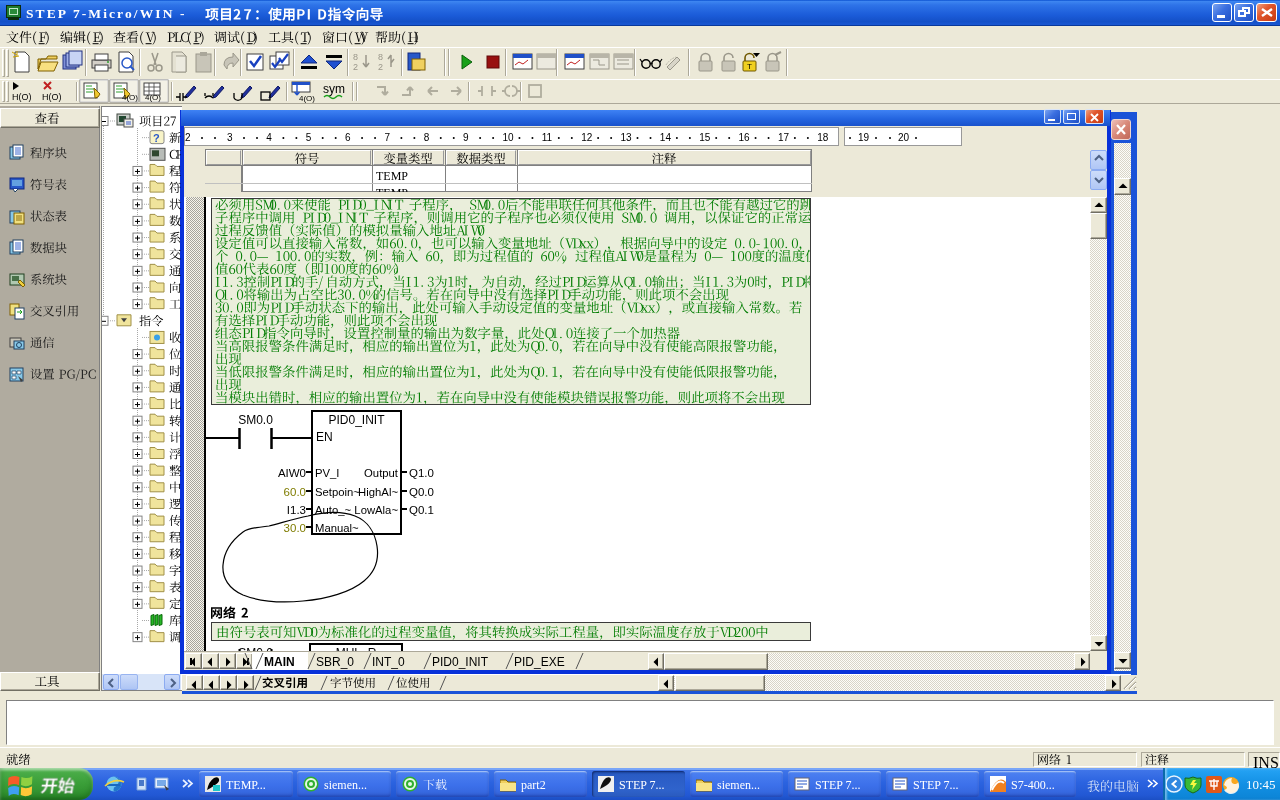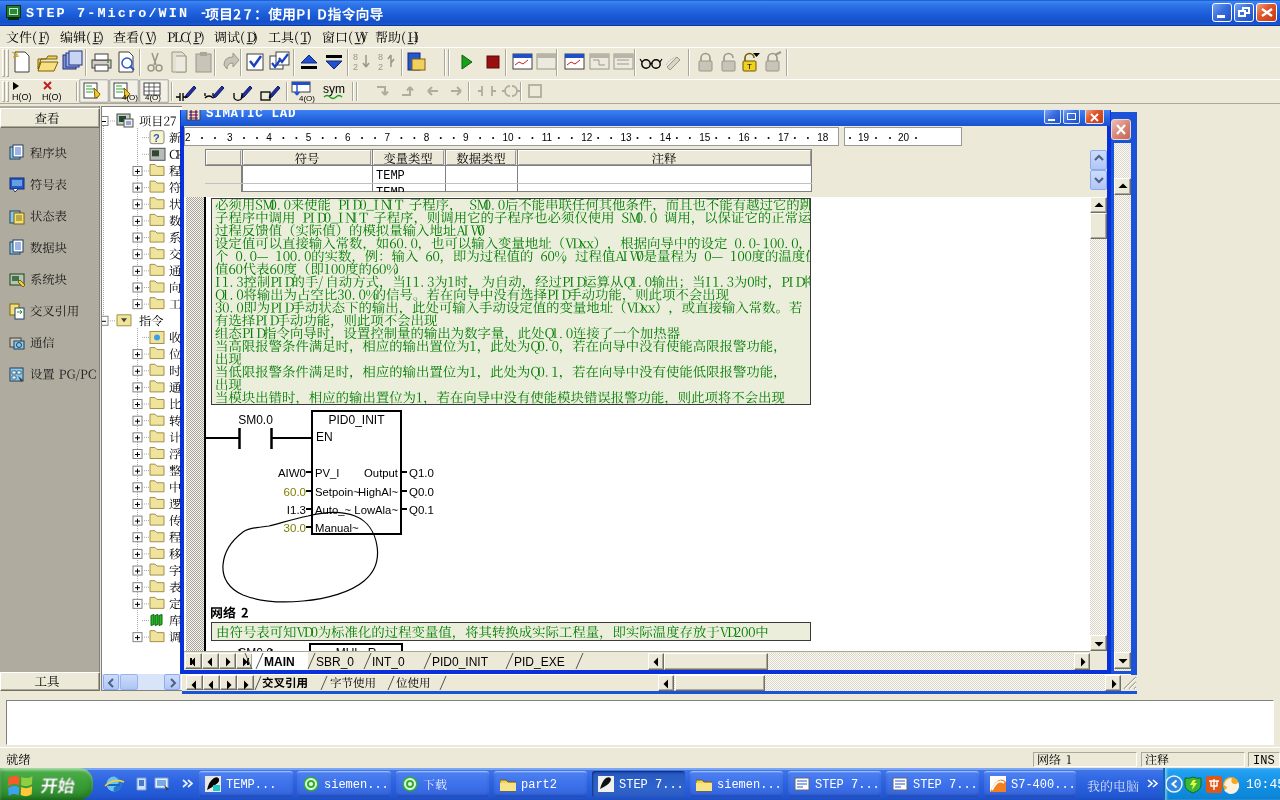--- a/index.html
+++ b/index.html
@@ -7,21 +7,21 @@
 .abs{position:absolute}
 .btn3d{background:#ece9d8;border-top:1px solid #fff;border-left:1px solid #fff;
  border-right:1px solid #716f64;border-bottom:1px solid #716f64;
  box-shadow:inset -1px -1px 0 #aca899}
 .dith{background-image:linear-gradient(45deg,#d8d4c8 25%,transparent 25%,transparent 75%,#d8d4c8 75%),
  linear-gradient(45deg,#d8d4c8 25%,transparent 25%,transparent 75%,#d8d4c8 75%);
  background-size:2px 2px;background-position:0 0,1px 1px;background-color:#fdfcf8}
 .hatch{background-image:linear-gradient(45deg,#a6a49c 25%,transparent 25%,transparent 75%,#a6a49c 75%),
  linear-gradient(45deg,#a6a49c 25%,transparent 25%,transparent 75%,#a6a49c 75%);
  background-size:2px 2px;background-position:0 0,1px 1px;background-color:#f6f4ec}
-.lib{font-family:Liberation Mono, monospace}
+.lib{font-family:Liberation Serif, serif}
 </style></head><body>
 <div id="page">
 <div class="abs" style="left:0;top:0;width:1280px;height:26px;
 background:linear-gradient(180deg,#0a50d0 0%,#3d85f0 6%,#2e73e8 20%,#1b5cd9 60%,#1450c8 86%,#1a57d2 100%);
 border-bottom:1px solid #09389a"></div>
 <svg class="abs" style="left:6px;top:4px" width="18" height="18">
 <rect x="0" y="1" width="15" height="13" fill="#0c2a0c"></rect>
 <rect x="1" y="2" width="13" height="11" fill="#1e7a2e"></rect>
 <rect x="3" y="4" width="9" height="7" fill="#bfe8c8"></rect>
 <rect x="4" y="5" width="7" height="5" fill="#2a8a3a"></rect>
@@ -101,28 +101,20 @@
 <div class="abs btn3d" style="left:675px;top:675px;width:90px;height:16px"></div>
 <div class="abs" style="left:1122px;top:675px;width:15px;height:16px;background:#ece9d8"></div>
 <svg class="abs" style="left:1122px;top:675px" width="15" height="16">
 <path d="M14 2 L2 14 M14 7 L7 14 M14 12 L12 14" stroke="#aca899" stroke-width="1.5"></path>
 <path d="M14 3 L3 14 M14 8 L8 14 M14 13 L13 14" stroke="#fff" stroke-width="1"></path>
     </svg>
 <div class="abs" style="left:182px;top:691px;width:955px;height:3px;background:#1a53d8"></div>
 <div class="abs" style="left:180px;top:110px;width:931px;height:564px;background:#0831d9"></div>
 <div class="abs" style="left:181px;top:110px;width:929px;height:16px;
 background:linear-gradient(180deg,#3f82f4 0%,#2465e0 55%,#1952cc 100%)"></div>
-<div class="abs" style="left:186px;top:110px;width:400px;height:16px;overflow:hidden">
-<svg class="abs" style="left:0;top:-4px" width="16" height="16">
-<rect x="1" y="3" width="13" height="11" fill="#e8e4d8" stroke="#404040"></rect>
-<path d="M3 6 h9 M3 9 h9 M3 12 h9" stroke="#b00000" stroke-width="1"></path>
-<path d="M5 4 v10 M10 4 v10" stroke="#000080" stroke-width="1"></path>
-</svg>
-<div class="abs lib" style="left:20px;top:-3px;font-size:12.5px;font-weight:bold;color:#fff;letter-spacing:0.7px">SIMATIC LAD</div>
-</div>
 <div class="abs" style="left:1044px;top:109px;width:17px;height:15px;background:linear-gradient(135deg,#7aa4f0 0%,#3b6fe0 45%,#1e4fc4 100%);border:1px solid #d8e4f8;border-radius:2px">
       <div class="abs" style="left:3px;top:9px;width:7px;height:2px;background:#fff"></div>
     </div>
 <div class="abs" style="left:1063px;top:109px;width:17px;height:15px;background:linear-gradient(135deg,#7aa4f0 0%,#3b6fe0 45%,#1e4fc4 100%);border:1px solid #d8e4f8;border-radius:2px">
       <div class="abs" style="left:3px;top:3px;width:9px;height:7px;border:1.5px solid #fff"></div>
     </div>
 <div class="abs" style="left:1085px;top:109px;width:19px;height:15px;background:linear-gradient(135deg,#f0a080 0%,#e0572d 40%,#c83a10 100%);border:1px solid #d8e4f8;border-radius:2px"><svg width="17" height="13">
         <path d="M5 3 L12 10 M12 3 L5 10" stroke="#fff" stroke-width="1.8"></path>
       </svg></div>
 <div class="abs" style="left:184px;top:126px;width:923px;height:544px;background:#ece9d8"></div>
@@ -184,21 +176,21 @@
 <div class="abs btn3d" style="left:1074px;top:653px;width:16px;height:17px"><svg width="14" height="15">
         <polygon points="6,3.5 10.5,8 6,12.5" fill="#000"></polygon>
       </svg></div>
 <div class="abs btn3d" style="left:664px;top:653px;width:104px;height:17px"></div>
 <div class="abs" style="left:6px;top:700px;width:1268px;height:45px;background:#fff;
 border-top:1px solid #808080;border-left:1px solid #808080;border-bottom:1px solid #fff;border-right:1px solid #fff"></div>
 <div class="abs" style="left:0;top:747px;width:1280px;height:21px;background:#ece9d8;border-top:1px solid #fff"></div>
 <div class="abs" style="left:1033px;top:752px;width:104px;height:15px;border:1px solid #aca899;border-bottom-color:#fff;border-right-color:#fff"></div>
 <div class="abs" style="left:1141px;top:752px;width:104px;height:15px;border:1px solid #aca899;border-bottom-color:#fff;border-right-color:#fff"></div>
 <div class="abs" style="left:1248px;top:752px;width:32px;height:15px;border:1px solid #aca899;border-bottom-color:#fff;border-right-color:#fff"></div>
-<div class="abs lib" style="left:1253px;top:754px;font-size:12px;color:#000">INS</div>
+<div class="abs lib" style="left:1253px;top:754px;font-size:16px;color:#000">INS</div>
 <div class="abs" style="left:0;top:768px;width:1280px;height:32px;
 background:linear-gradient(180deg,#5a8ef2 0%,#3f74e8 8%,#2b63e0 45%,#2258d4 85%,#1c4fc4 100%)"></div>
 <div class="abs" style="left:0;top:768px;width:1280px;height:2px;background:#7aa6f8"></div>
 <div class="abs" style="left:0;top:768px;width:93px;height:32px;border-radius:0 14px 14px 0;
 background:linear-gradient(180deg,#7ed07e 0%,#4aac48 12%,#3a9e38 50%,#2f8f2e 88%,#267a26 100%);
 box-shadow:inset 0 -3px 6px rgba(0,60,0,.35), inset 0 2px 3px rgba(255,255,255,.45)"></div>
 <svg class="abs" style="left:7px;top:772px" width="30" height="26">
 <g transform="rotate(-4 14 13)">
 <path d="M2 5 q5 -3 11 0 l-1 8 q-6 -3 -11 0 z" fill="#f65c28"></path>
 <path d="M15 5 q5 3 11 0 l-1 8 q-6 3 -11 0 z" fill="#8fd042"></path>

